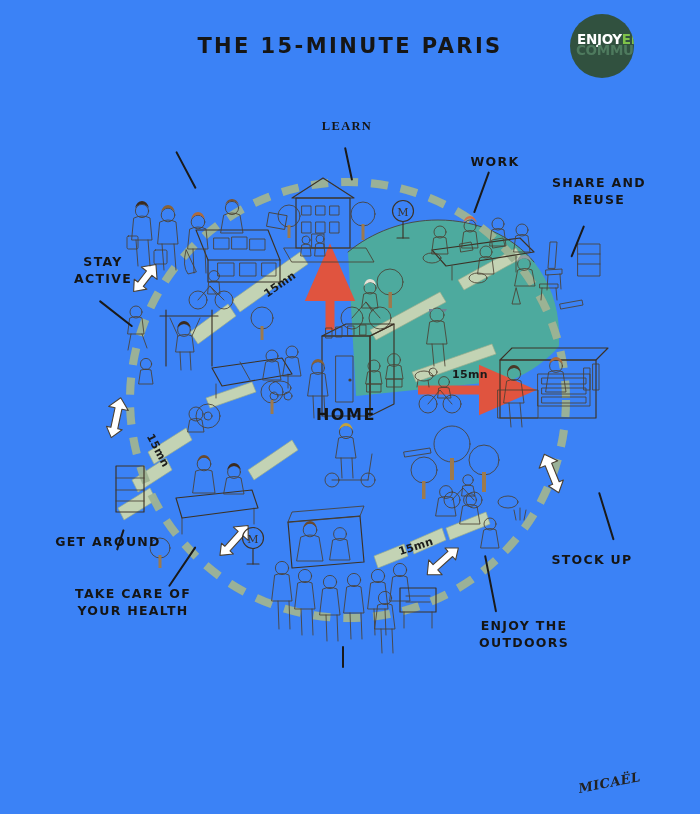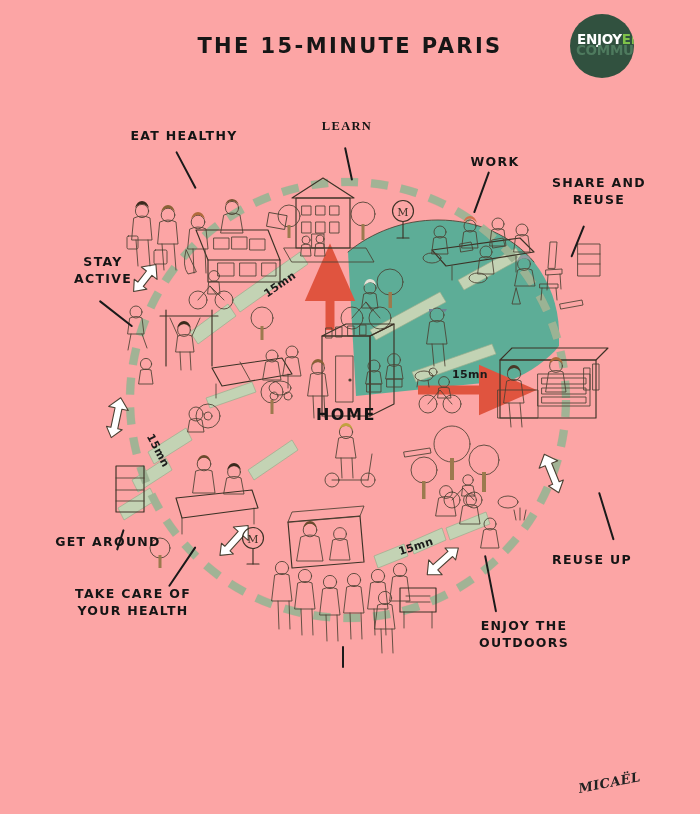--- a/index.html
+++ b/index.html
@@ -12,21 +12,21 @@
     width: 700px;
     height: 814px;
     position: relative;
     overflow: hidden;
     font-family: "DejaVu Sans", sans-serif;
     color: #111111;
   }
   #poster {
     position: absolute;
     inset: 0;
-    background: #fca5a5;
+    background: #3b82f6;
   }
 
   
   .title {
     position: absolute;
     left: 0; right: 0;
     top: 34px;
     text-align: center;
     font-size: 21px;
     font-weight: bold;
@@ -662,28 +662,27 @@
   <div class="leader" style="left:346px; top:147px; width:34px; transform:rotate(78deg);"></div>
   <div class="leader" style="left:490px; top:172px; width:44px; transform:rotate(110deg);"></div>
   <div class="leader" style="left:585px; top:226px; width:34px; transform:rotate(112deg);"></div>
   <div class="leader" style="left:100px; top:300px; width:42px; transform:rotate(38deg);"></div>
   <div class="leader" style="left:600px; top:492px; width:50px; transform:rotate(73deg);"></div>
   <div class="leader" style="left:168px; top:586px; width:48px; transform:rotate(-56deg);"></div>
   <div class="leader" style="left:116px; top:550px; width:22px; transform:rotate(-72deg);"></div>
   <div class="leader" style="left:486px; top:555px; width:58px; transform:rotate(79deg);"></div>
   <div class="leader" style="left:344px; top:646px; width:22px; transform:rotate(90deg);"></div>
 
-  <div class="label" style="left:104px; top:128px; width:160px;">EAT HEALTHY</div>
   <div class="label" style="left:292px; top:118px; width:110px;font-family:Liberation Serif, serif;">LEARN</div>
   <div class="label" style="left:440px; top:154px; width:110px;">WORK</div>
   <div class="label" style="left:524px; top:175px; width:150px;">SHARE AND
 REUSE</div>
   <div class="label" style="left:48px; top:254px; width:110px;">STAY
 ACTIVE</div>
-  <div class="label" style="left:512px; top:552px; width:160px;">REUSE UP</div>
+  <div class="label" style="left:512px; top:552px; width:160px;">STOCK UP</div>
   <div class="label" style="left:28px; top:526px; width:160px;margin-top:8px;">GET AROUND</div>
   <div class="label" style="left:38px; top:586px; width:190px;">TAKE CARE OF
 YOUR HEALTH</div>
   <div class="label" style="left:444px; top:618px; width:160px;">ENJOY THE
 OUTDOORS</div>
 
 
   <div class="label" style="left:300px; top:404px; width:92px; font-size:16px; letter-spacing:1.6px;">HOME</div>
 
   <div class="mn" style="left:262px; top:278px; transform:rotate(-35deg);">15mn</div>

